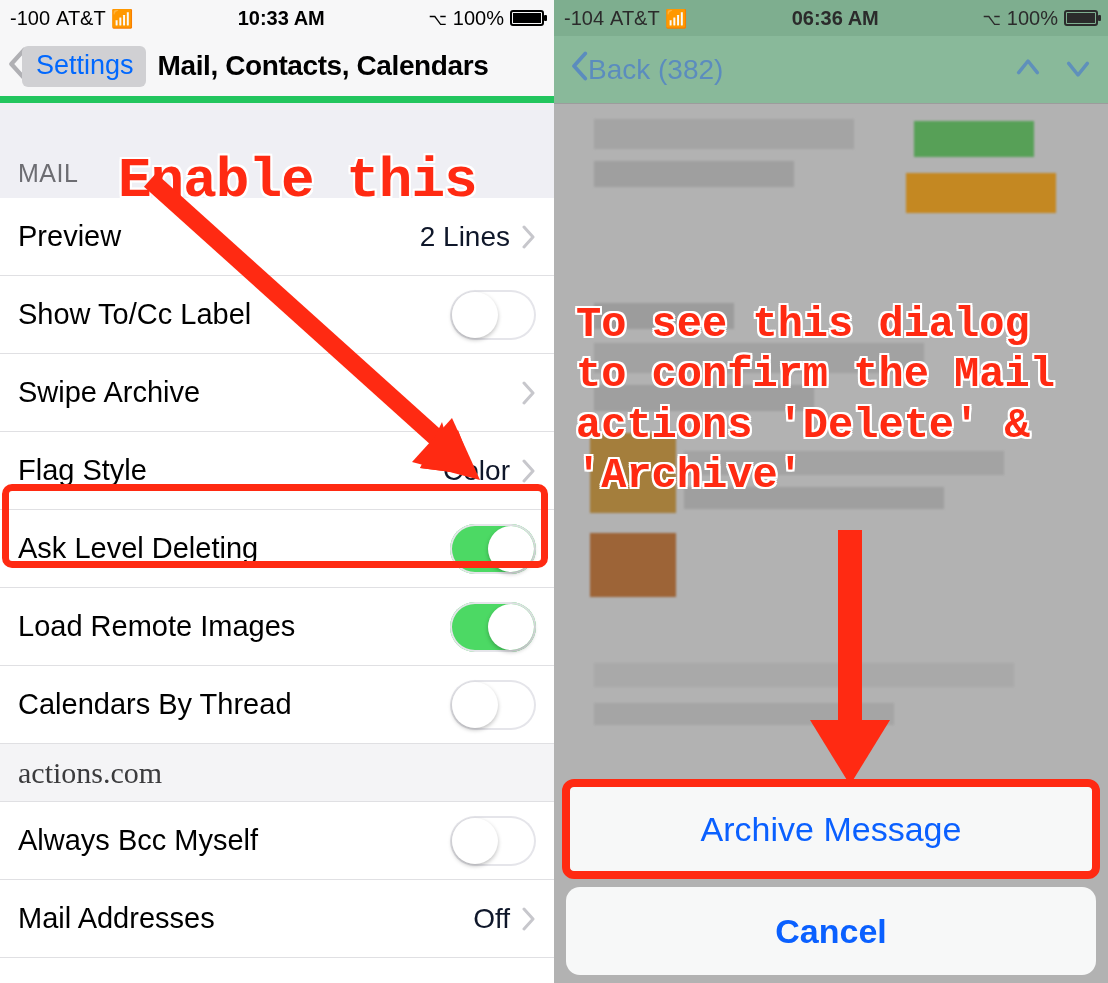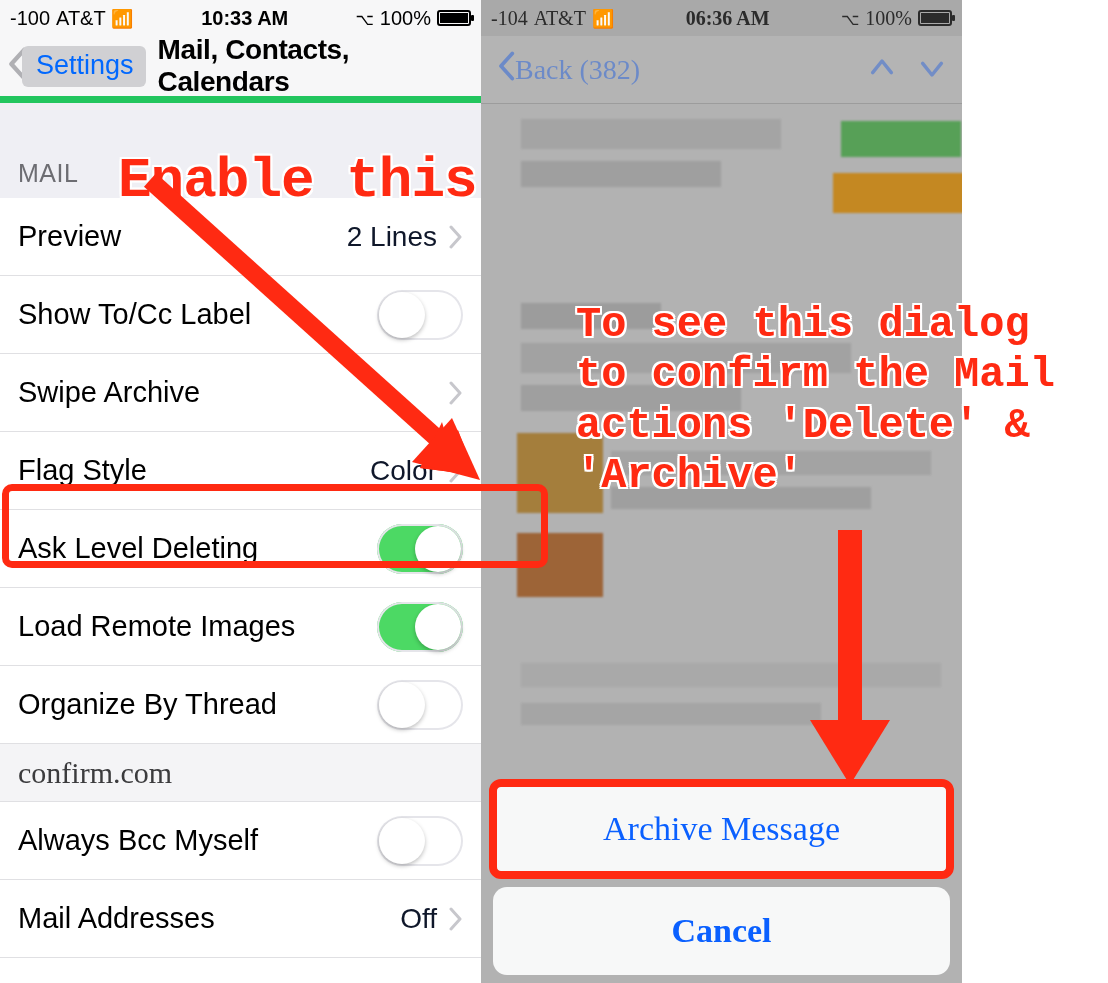--- a/index.html
+++ b/index.html
@@ -4,24 +4,24 @@
 <style>
   * { box-sizing: border-box; margin: 0; padding: 0; }
   body {
     font-family: -apple-system, "Helvetica Neue", Helvetica, Arial, sans-serif;
     background: #fff;
     width: 1108px;
     height: 983px;
     overflow: hidden;
     position: relative;
   }
-  .wrap { display: flex; width: 962px; height: 983px; }
+  .wrap { display: flex; width: 1108px; height: 983px; }
   .pane { width: 554px; height: 983px; position: relative; overflow: hidden; }
   .pane-left { background: #efeff4; }
-  .pane-right { background: #e5e5e5; font-family: Liberation Serif, serif; }
+  .pane-right { background: #86efac; }
 
   
   .status {
     height: 36px;
     display: flex;
     align-items: center;
     justify-content: space-between;
     padding: 0 10px;
     font-size: 20px;
     font-weight: 500;
@@ -275,30 +275,30 @@
       <div class="row">
         <span class="lbl">Load Remote Images</span>
         <span class="rt">
             <span class="toggle on">
               <span class="knob"></span>
             </span>
           </span>
       </div>
 
       <div class="row">
-        <span class="lbl">Organize By Thread</span>
+        <span class="lbl">Calendars By Thread</span>
         <span class="rt">
             <span class="toggle off">
               <span class="knob"></span>
             </span>
           </span>
       </div>
 
       <div class="row watermark">
-        <span>confirm.com</span>
+        <span>actions.com</span>
       </div>
 
       <div class="row">
         <span class="lbl">Always Bcc Myself</span>
         <span class="rt">
             <span class="toggle off">
               <span class="knob"></span>
             </span>
           </span>
       </div>

